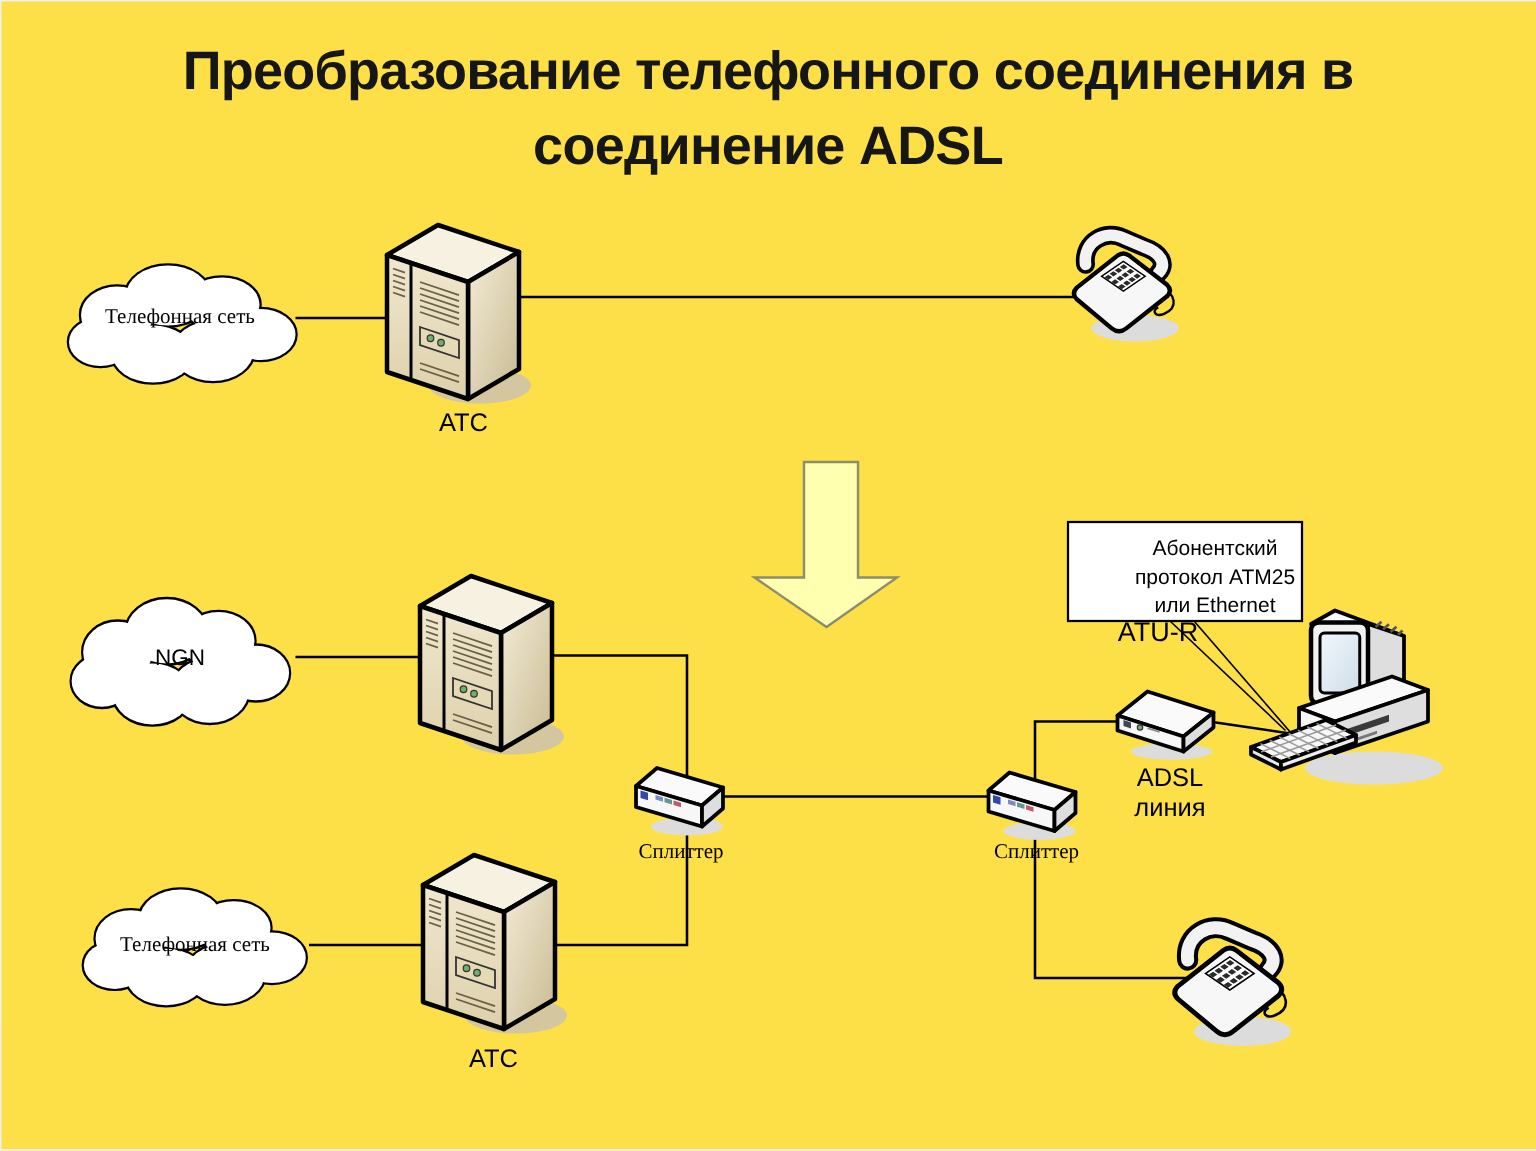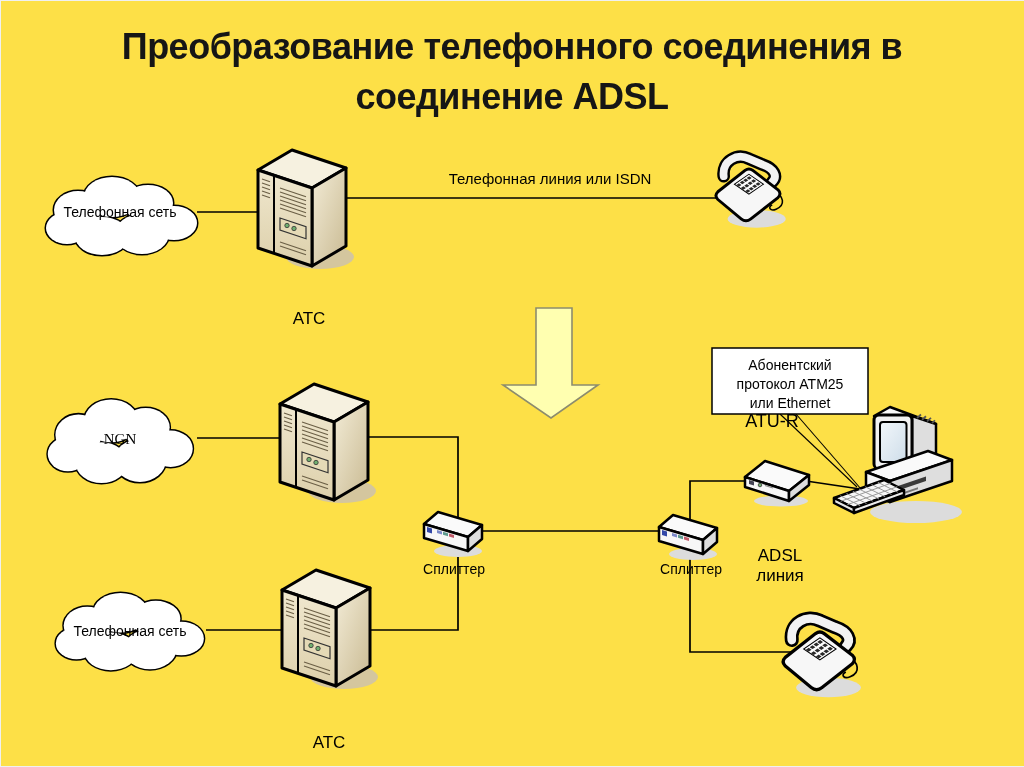--- a/index.html
+++ b/index.html
@@ -9,22 +9,22 @@
     box-shadow:inset 0 0 0 1px #f0f0f0;
     padding-left:12px;
   }
   #diagram{position:absolute;left:0;top:0;}
   .title{
     position:absolute;left:62px;top:22px;width:900px;text-align:center;
     font-size:36px;font-weight:bold;line-height:1.4;color:#161616;
     letter-spacing:-0.5px;
   }
   .lbl{position:absolute;text-align:center;color:var(--ink,#000);line-height:1.2;}
-  .fs14{font-size:14px;} .fs15{font-size:15px;} .fs17{font-size:17px;margin-top:37px;} .fs18{font-size:18px;}
-  .callout-text{position:absolute;left:712px;top:356px;width:156px;text-align:center;}
+  .fs14{font-size:14px;font-family:Liberation Serif, serif;} .fs15{font-size:15px;} .fs17{font-size:17px;} .fs18{font-size:18px;}
+  .callout-text{position:absolute;left:732px;top:356px;width:156px;text-align:center;}
   .callout-text div{font-size:14px;line-height:19px;}
   
   .outline{stroke:var(--ink,#000);stroke-width:3;stroke-linejoin:round;}
   .outline25{stroke:var(--ink,#000);stroke-width:2.5;stroke-linejoin:round;}
   .conn{stroke:var(--ink,#000);stroke-width:1.7;fill:none;}
   .thin{stroke:var(--ink,#000);stroke-width:1.1;fill:none;}
   .cloud-stroke{stroke:var(--ink,#000);stroke-width:3;fill:#fff;}
   .cloud-fill{fill:#fff;stroke:none;}
   .vent{stroke:#6b5f46;stroke-width:1.2;}
   .keyline{stroke:#999;stroke-width:1;}
@@ -206,23 +206,22 @@
     </g>
 
     <use href="#phone" transform="translate(714,151) scale(0.97)"></use>
     <use href="#phone" transform="translate(781,612) scale(1.08)"></use>
   </svg>
 
   <div class="title">Преобразование телефонного соединения в соединение ADSL</div>
 
   <div class="lbl fs14" style="left:40px;top:204px;width:160px;">Телефонная сеть</div>
   <div class="lbl fs17" style="left:264px;top:272px;width:90px;">АТС</div>
-  <div class="lbl fs15" style="left:400px;top:170px;width:300px;">Телефонная линия или ISDN</div>
-
-  <div class="lbl fs15" style="left:40px;top:430px;width:160px;font-family:Liberation Serif, serif;">NGN</div>
+
+  <div class="lbl fs15" style="left:40px;top:430px;width:160px;">NGN</div>
   <div class="lbl fs14" style="left:404px;top:561px;width:100px;">Сплиттер</div>
   <div class="lbl fs14" style="left:641px;top:561px;width:100px;">Сплиттер</div>
   <div class="lbl fs18" style="left:722px;top:411px;width:100px;">ATU-R</div>
   <div class="lbl fs17" style="left:744px;top:509px;width:72px;">ADSL линия</div>
 
   <div class="callout-text">
     <div>Абонентский</div>
     <div>протокол ATM25</div>
     <div>или Ethernet</div>
   </div>

